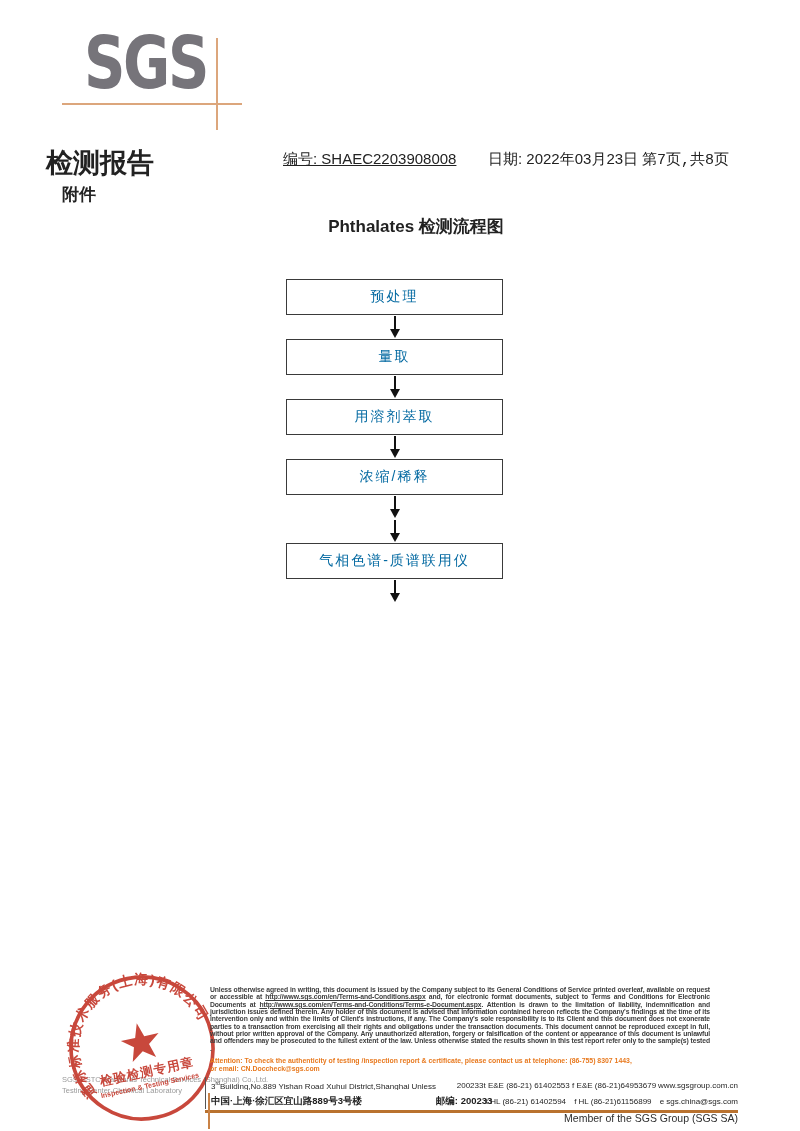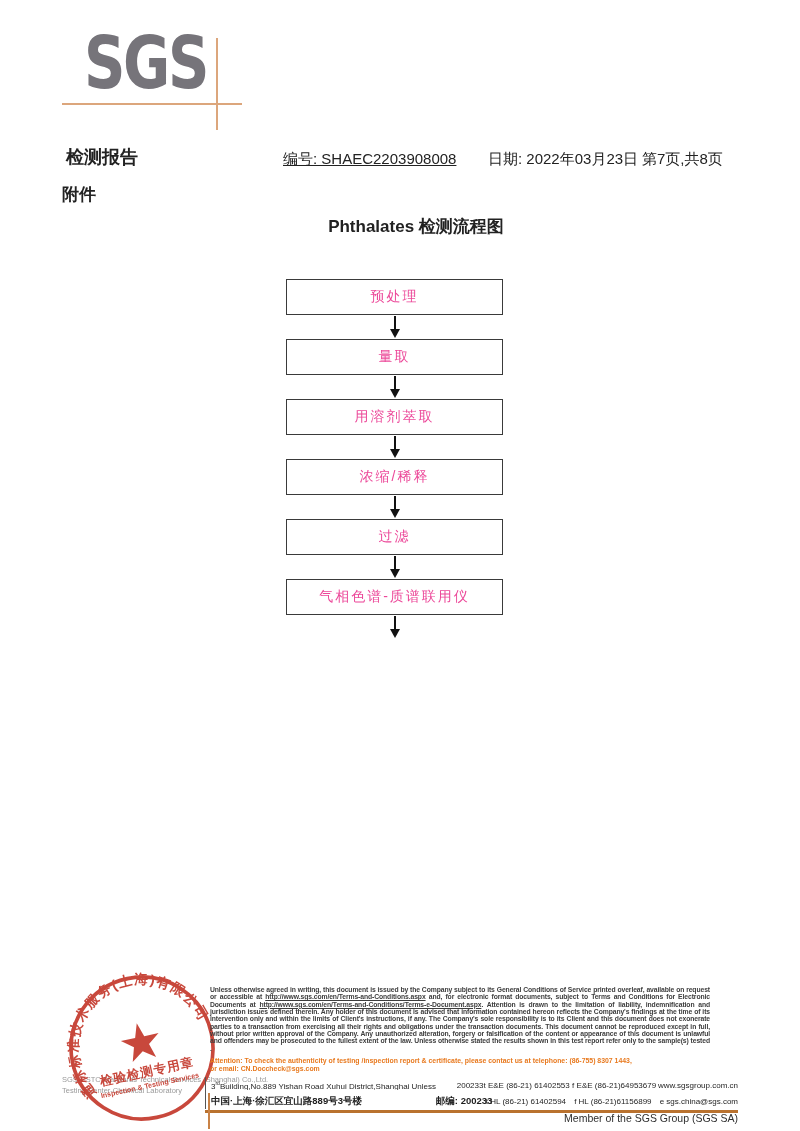--- a/index.html
+++ b/index.html
@@ -12,33 +12,33 @@
   .logo-text {
     position:absolute; left:84px; top:26px;
     font-family:"DejaVu Sans", sans-serif;
     font-size:72px; font-weight:700; color:#76747a; letter-spacing:-3px;
     transform:scale(0.80,1.02); transform-origin:left top; line-height:1;
   }
   .logo-hline { position:absolute; left:62px; top:103px; width:180px; height:2px; background:#dca67c; }
   .logo-vline { position:absolute; left:216px; top:38px; width:2px; height:92px; background:#dca67c; }
 
   
-  .report-title { position:absolute; left:66px; top:145px; font-size:18px; font-weight:700; }
+  .report-title { position:absolute; left:46px; top:145px; font-size:27px; font-weight:700; }
   .hdr-number   { position:absolute; left:283px; top:150px; font-size:15px;text-decoration:underline; }
   .hdr-date     { position:absolute; left:488px; top:150px; font-size:15px; }
-  .hdr-page     { position:absolute; left:642px; top:150px; font-size:15px; }
+  .hdr-page     { position:absolute; left:642px; top:150px; font-size:15px;font-family:Liberation Mono, monospace; }
   .attachment   { position:absolute; left:62px; top:183px; font-size:17px; font-weight:700; }
 
   
   .chart-title { position:absolute; left:0; top:215px; width:800px; text-align:center; font-size:17px; font-weight:700;padding-left:32px; }
   .flow { position:absolute; left:286px; top:279px; width:217px; }
   .flow-box {
     height:36px; border:1px solid #3a3a3a; background:#fff;
     display:flex; align-items:center; justify-content:center;
-    font-size:14px; color:#ec4899; letter-spacing:2px;text-align:center;
+    font-size:14px; color:#0369a1; letter-spacing:2px;text-align:center;
   }
   .flow-arrow { position:relative; height:24px; }
   .flow-arrow::before {
     content:""; position:absolute; left:calc(50% - 1px); top:1px; width:2px; height:14px; background:#111;
   }
   .flow-arrow::after {
     content:""; position:absolute; left:calc(50% - 5px); top:14px; width:0; height:0;
     border-left:5px solid transparent; border-right:5px solid transparent; border-top:9px solid #111;
   }
 
@@ -94,21 +94,20 @@
 
 <div class="flow">
   <div class="flow-box">预处理</div>
   <div class="flow-arrow"></div>
   <div class="flow-box">量取</div>
   <div class="flow-arrow"></div>
   <div class="flow-box">用溶剂萃取</div>
   <div class="flow-arrow"></div>
   <div class="flow-box">浓缩/稀释</div>
   <div class="flow-arrow"></div>
-  <div class="flow-box">过滤</div>
   <div class="flow-arrow"></div>
   <div class="flow-box">气相色谱-质谱联用仪</div>
   <div class="flow-arrow"></div>
 </div>
 
 <div class="company-lines">
   <div>SGS-CSTC Standards Technical Services (Shanghai) Co.,Ltd.</div>
   <div>Testing Center-Chemical Laboratory</div>
 </div>
 

